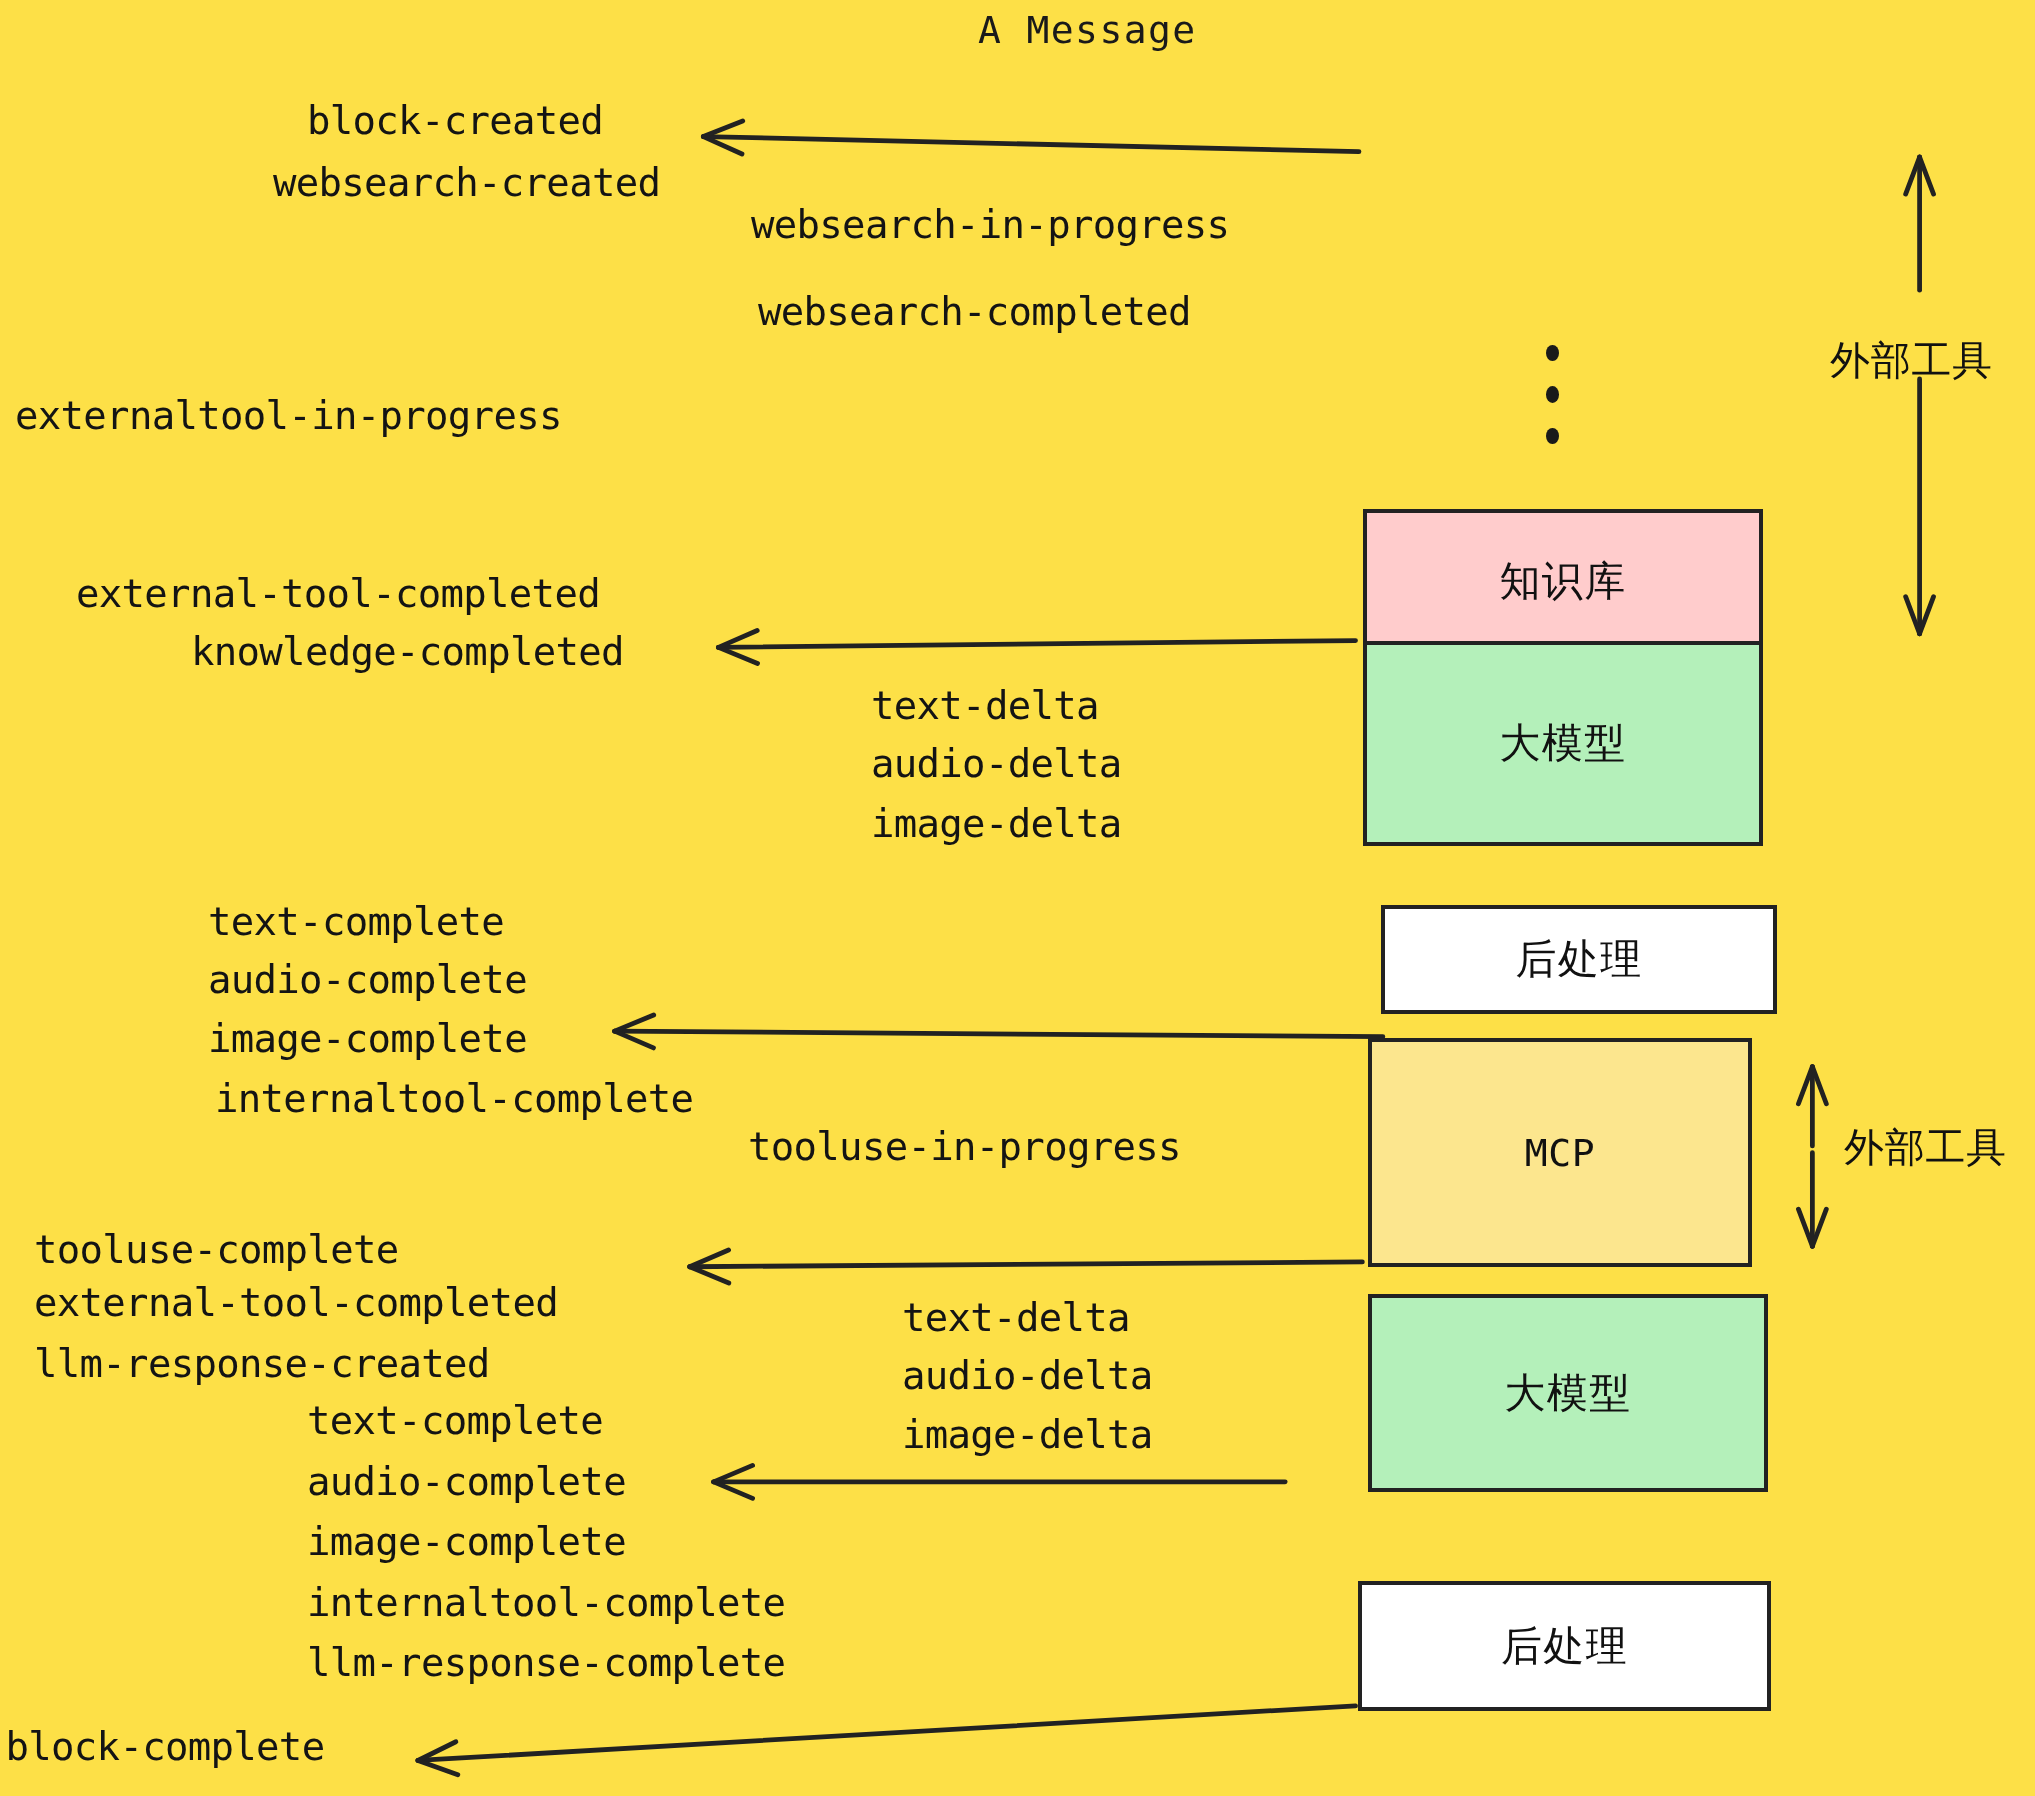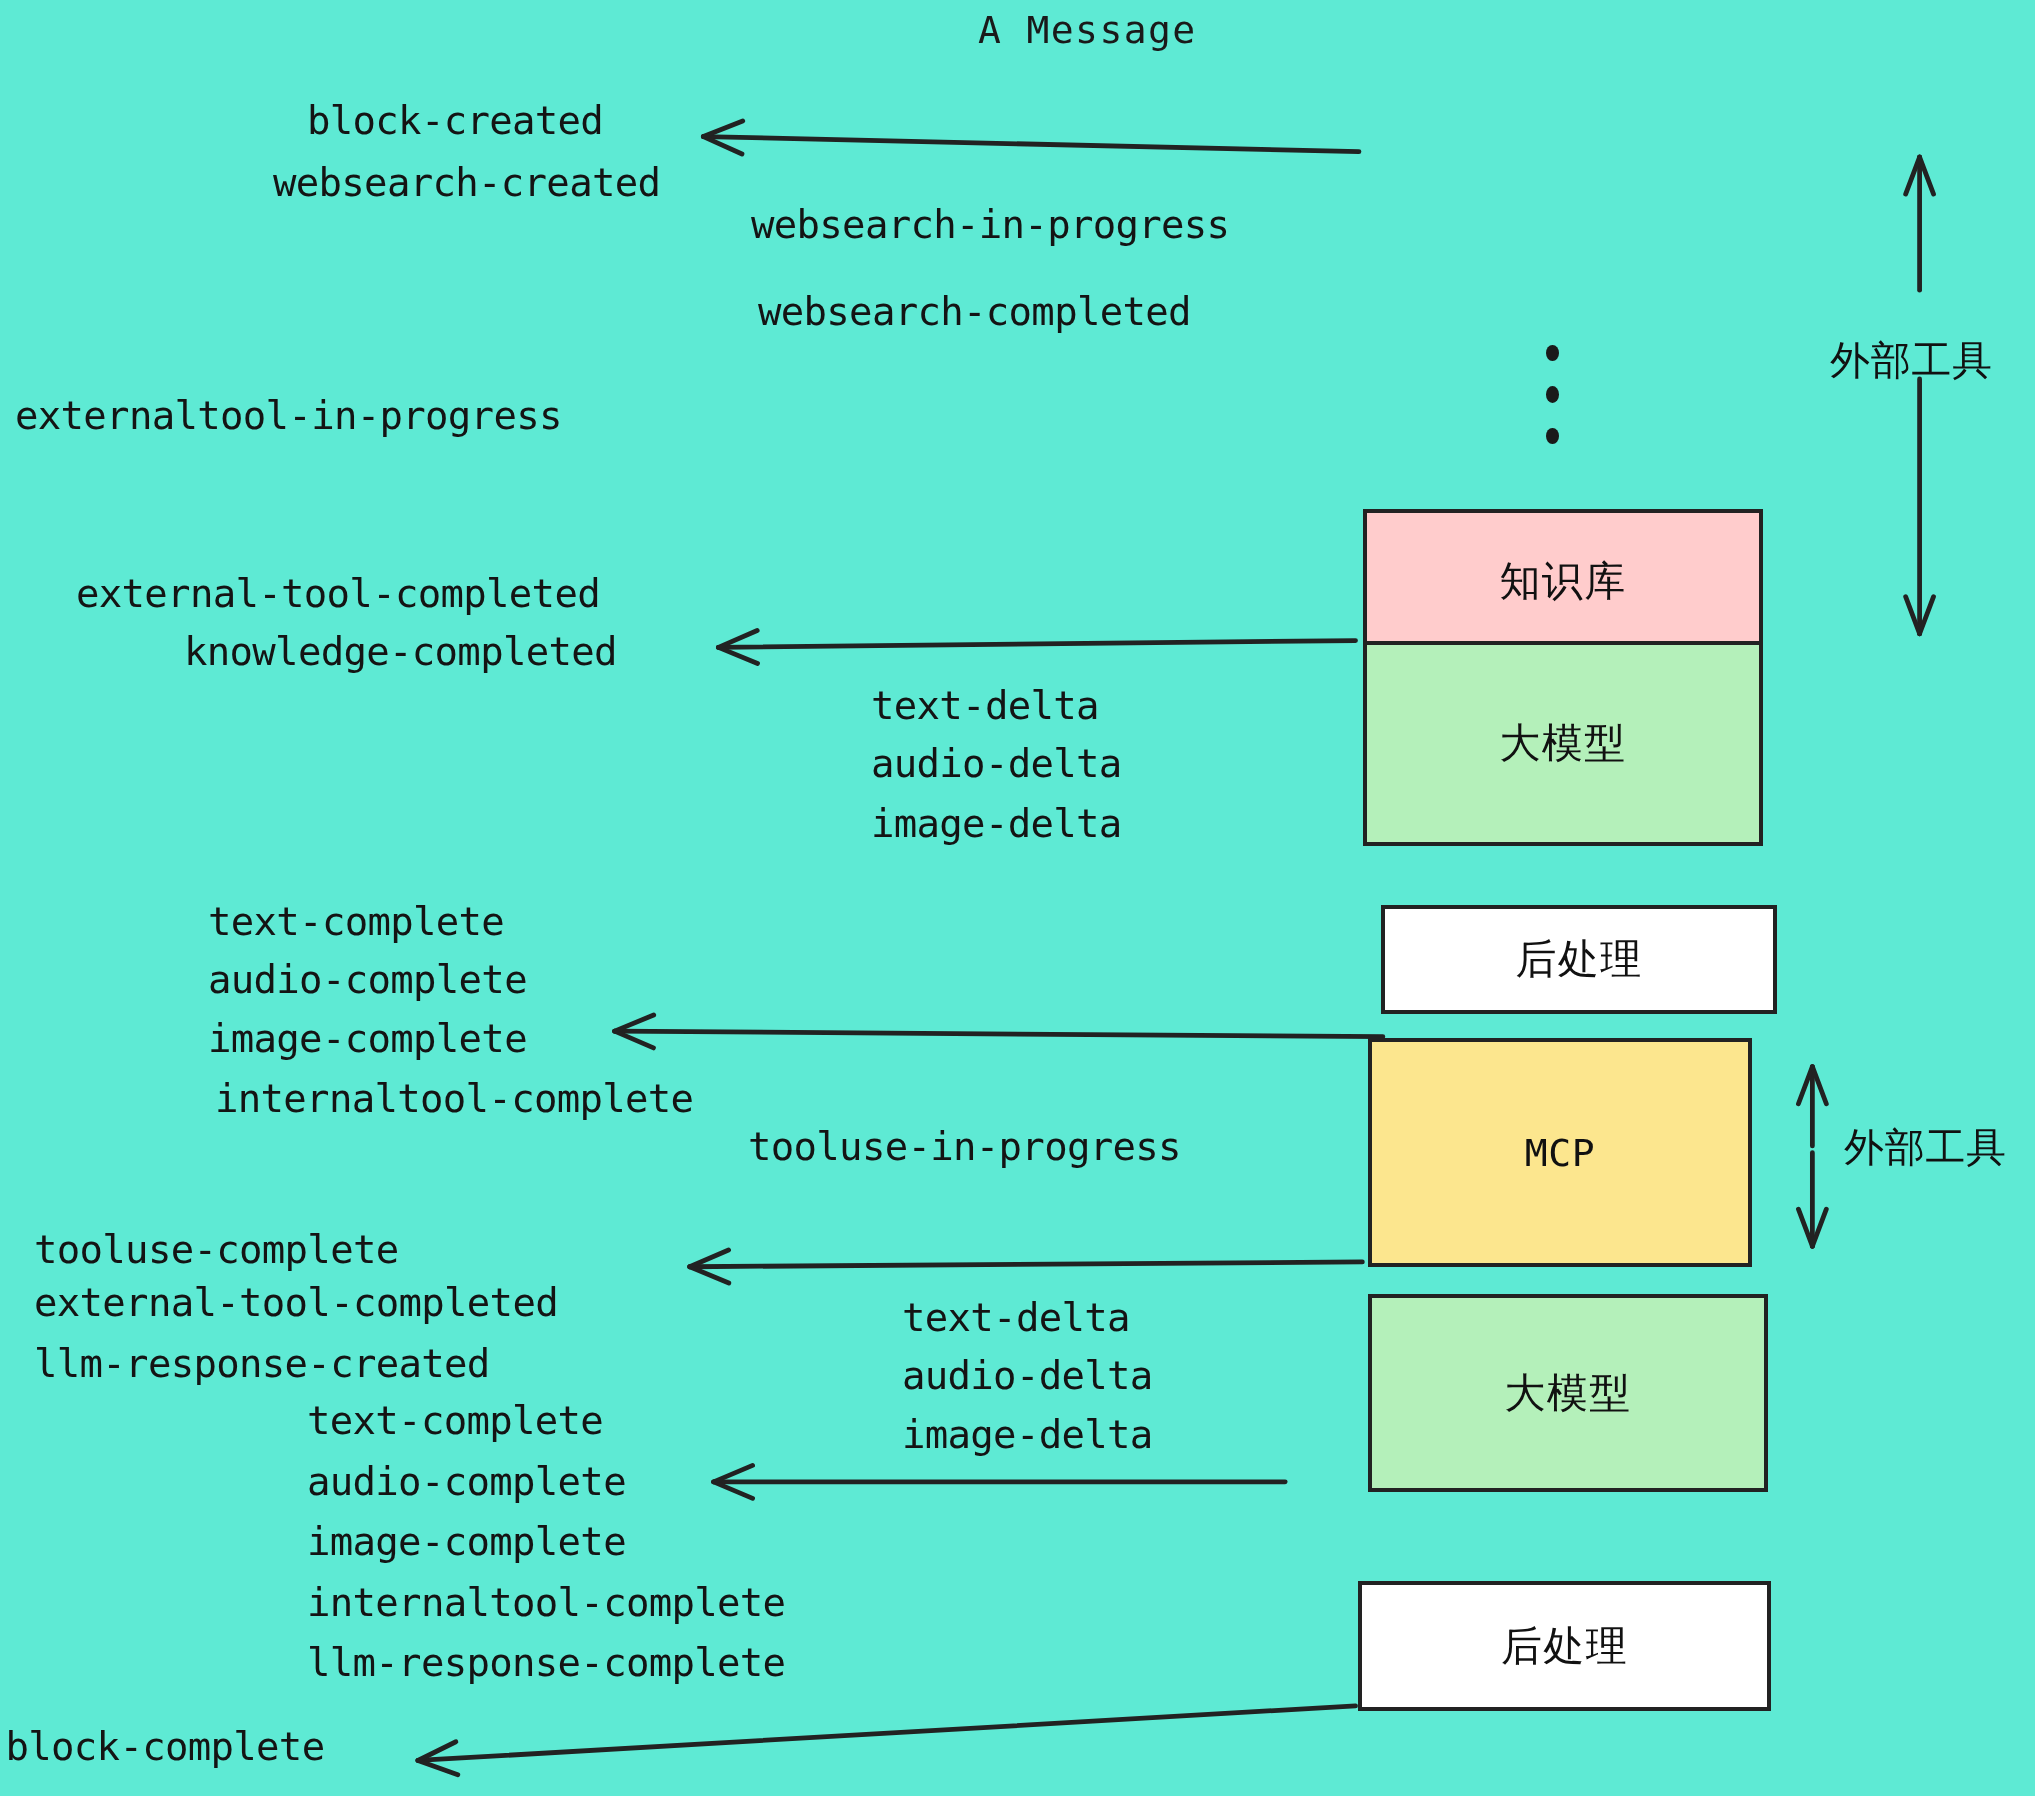--- a/index.html
+++ b/index.html
@@ -5,21 +5,21 @@
 <style>
   html, body {
     margin: 0;
     padding: 0;
     background: #ffffff;
   }
   #stage {
     position: relative;
     width: 2035px;
     height: 1796px;
-    background: #5eead4;
+    background: #fde047;
     overflow: hidden;
     font-family: "DejaVu Sans Mono", monospace;
   }
   
   .title {
     position: absolute;
     font-family: "DejaVu Sans Mono", monospace;
     font-size: 38px;
     color: #1a1a1a;
     letter-spacing: 1.4px;
@@ -168,21 +168,21 @@
   <div class="side-label" style="left:1830px; top:333px;">外部工具</div>
 
   <div class="side-label" style="left:1844px; top:1120px;">外部工具</div>
 
   <div class="evt" style="left:307px;  top:101px;">block-created</div>
   <div class="evt" style="left:273px;  top:163px;">websearch-created</div>
   <div class="evt" style="left:751px; top:205px;">websearch-in-progress</div>
   <div class="evt" style="left:15px;   top:396px;">externaltool-in-progress</div>
   <div class="evt" style="left:758px; top:292px;">websearch-completed</div>
   <div class="evt" style="left:76px;  top:574px;">external-tool-completed</div>
-  <div class="evt" style="left:184px;  top:632px;">knowledge-completed</div>
+  <div class="evt" style="left:191px;  top:632px;">knowledge-completed</div>
   <div class="evt" style="left:871px; top:686px;">text-delta</div>
   <div class="evt" style="left:871px; top:744px;">audio-delta</div>
   <div class="evt" style="left:871px; top:804px;">image-delta</div>
   <div class="evt" style="left:208px;  top:902px;">text-complete</div>
   <div class="evt" style="left:208px;  top:960px;">audio-complete</div>
   <div class="evt" style="left:208px;  top:1019px;">image-complete</div>
   <div class="evt" style="left:215px;  top:1079px;">internaltool-complete</div>
   <div class="evt" style="left:748px; top:1127px;">tooluse-in-progress</div>
   <div class="evt" style="left:34px;   top:1223px;margin-top:7px;">tooluse-complete</div>
   <div class="evt" style="left:34px;  top:1283px;">external-tool-completed</div>

